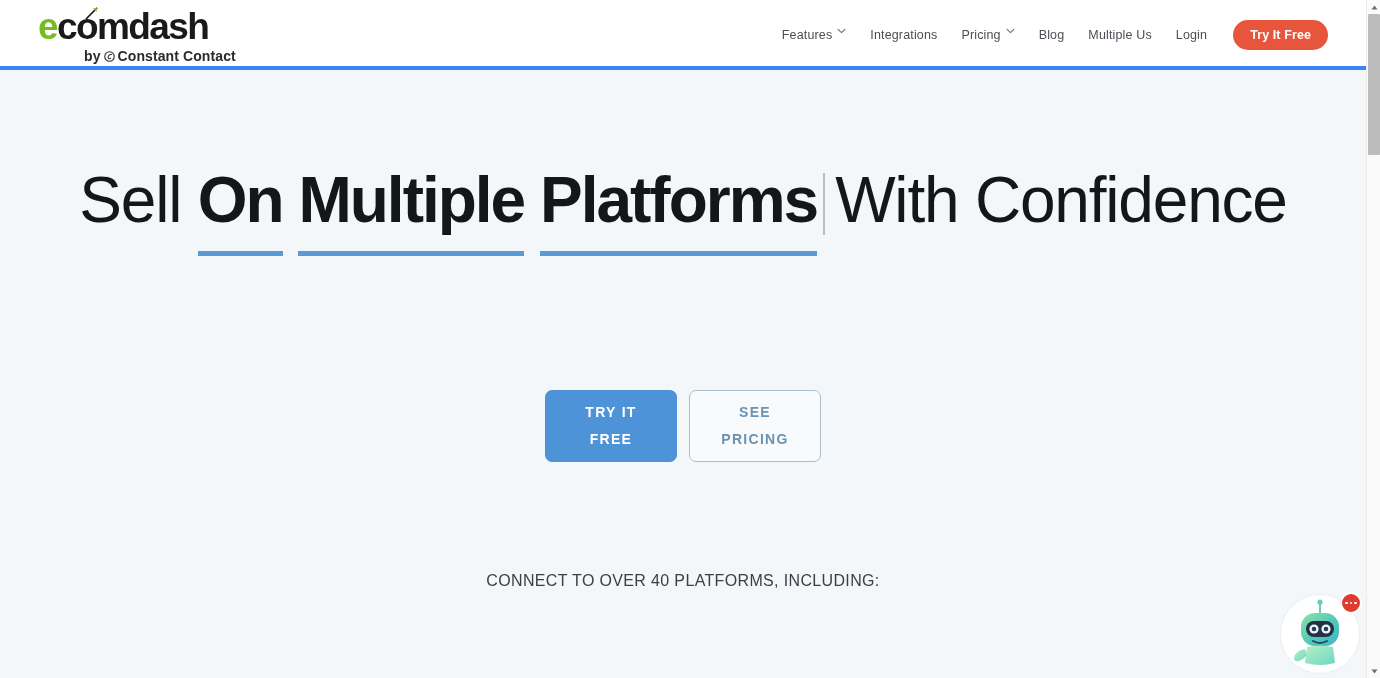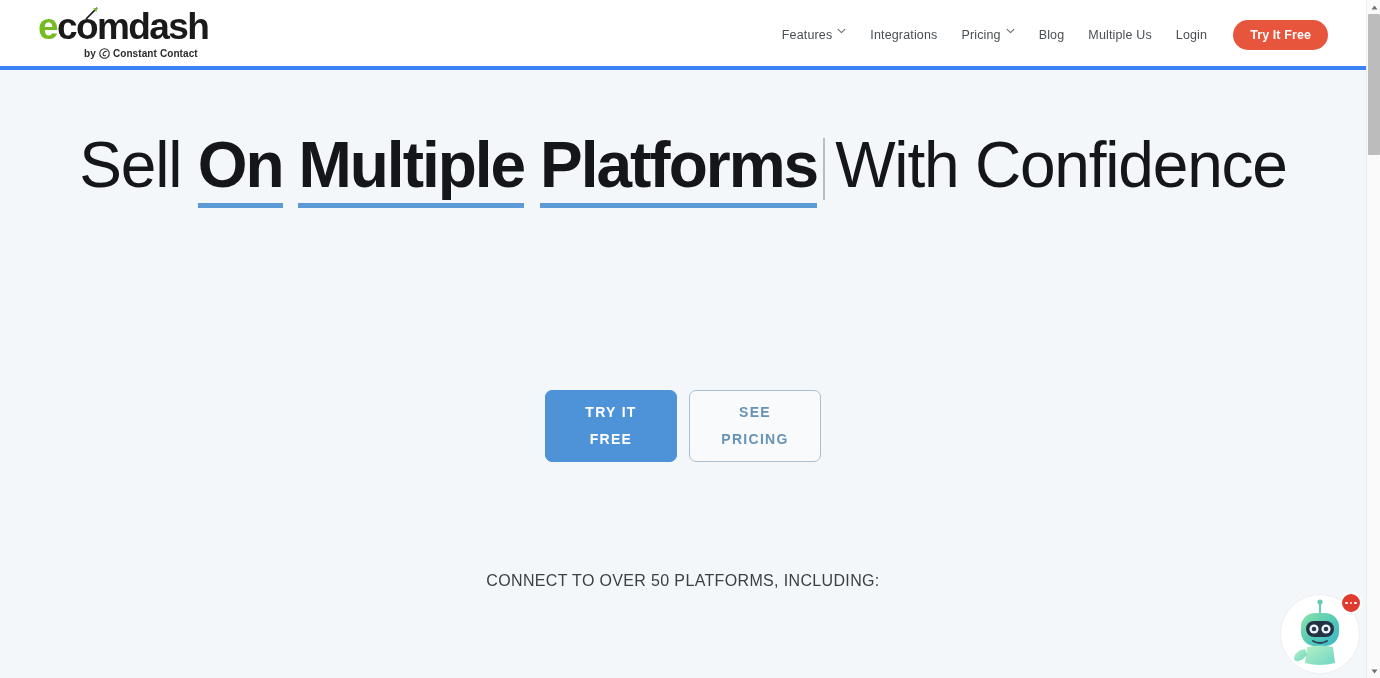--- a/index.html
+++ b/index.html
@@ -54,21 +54,21 @@
     position:absolute;
     top:-2px;
     right:-2px;
     width:15px;
     height:15px;
     pointer-events:none;
   }
   .brand-sub {
     margin-top:3px;
     margin-left:46px;
-    font-size:10px;
+    font-size:14px;
     font-weight:bold;
     color:#2b2b2b;
     letter-spacing:0.1px;
     display:flex;
     align-items:center;
     gap:3px;
     white-space:nowrap;
   }
   .cc-swirl { display:inline-block; width:11px; height:11px; }
 
@@ -135,22 +135,23 @@
   .ht-plain { font-weight:300; }
   .ht-accent {
     font-weight:bold;
     letter-spacing:-2px;
     display:inline-block;
     position:relative;
   }
   .ht-accent .w {
     display:inline-block;
     position:relative;
-    padding-bottom:4px;
+    padding-bottom:17px;
     border-bottom:5px solid #5b9bd5;
+    margin-top:35px;
   }
   .ht-caret {
     display:inline-block;
     width:2px;
     height:62px;
     background:#b6bdc5;
     vertical-align:-13px;
     margin:0 10px 0 6px;
   }
 
@@ -346,21 +347,21 @@
   <section class="hero">
 
     <h1 class="hero-title"><span class="ht-plain">Sell</span>&nbsp;<span class="ht-accent"><span class="w">On</span> <span class="w">Multiple</span> <span class="w">Platforms</span></span><span class="ht-caret"></span><span class="ht-plain">With Confidence</span></h1>
 
 
     <div class="hero-actions">
       <button class="btn btn-primary">TRY IT FREE</button>
       <button class="btn btn-secondary">SEE PRICING</button>
     </div>
 
-    <div class="hero-connect">CONNECT TO OVER 50 PLATFORMS, INCLUDING:</div>
+    <div class="hero-connect">CONNECT TO OVER 40 PLATFORMS, INCLUDING:</div>
   </section>
 
   <div class="chat-widget">
     <div class="chat-bubble">
       <svg width="78" height="78" viewBox="0 0 78 78">
         <defs>
           <linearGradient id="botg" x1="0" y1="0" x2="1" y2="1">
             <stop offset="0%" stop-color="#8fe3a8"></stop>
             <stop offset="55%" stop-color="#51c9b6"></stop>
             <stop offset="100%" stop-color="#3fb7c9"></stop>

